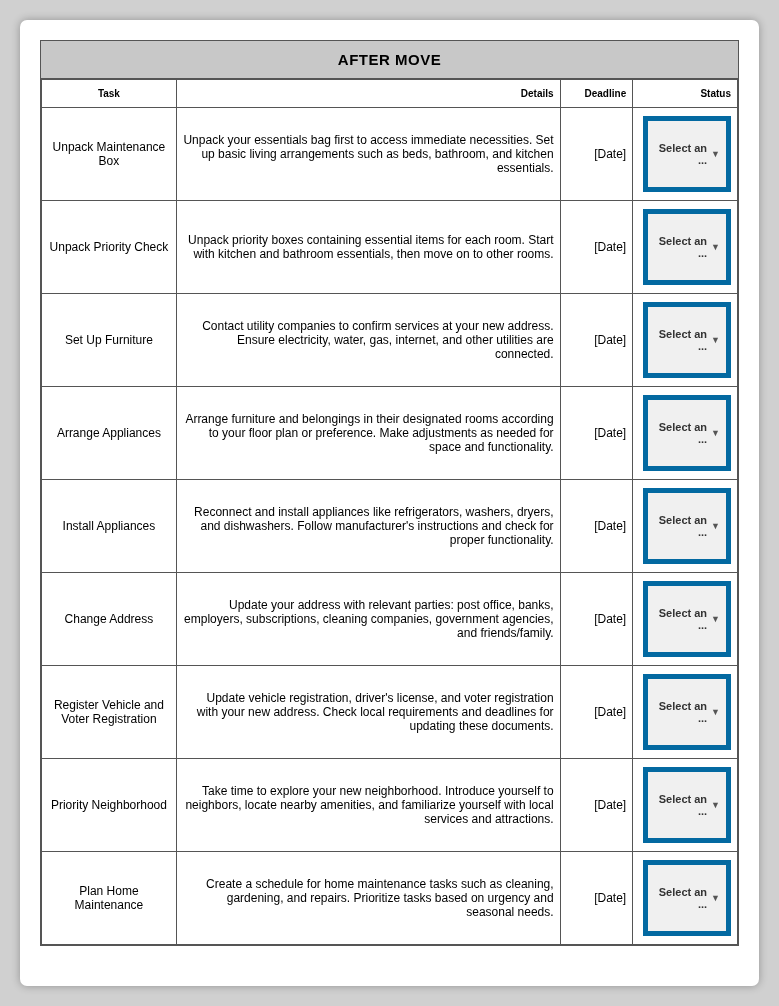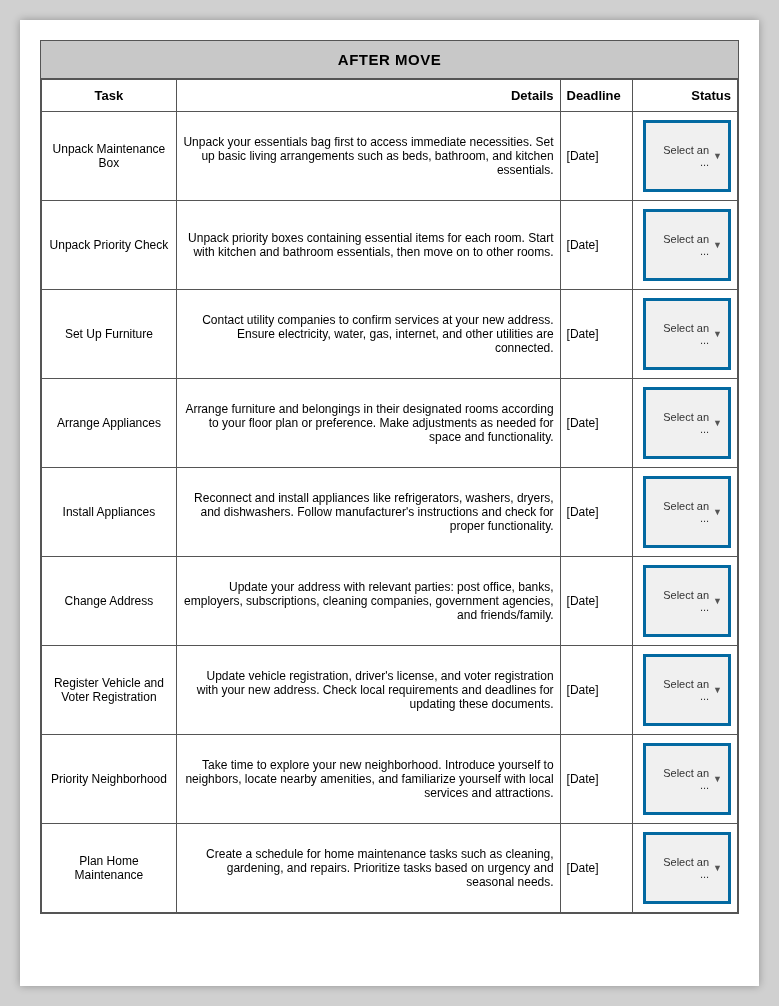--- a/index.html
+++ b/index.html
@@ -17,20 +17,21 @@
       font-family: Arial, sans-serif;
       padding: 20px;
     }
 
     .page {
       background: #ffffff;
       width: 739px;
       min-height: 966px;
       padding: 20px;
       box-shadow: 0 0 8px rgba(0,0,0,0.3);
+      border-radius: 7px;
     }
 
     .table-container {
       border: 1.5px solid #555;
       width: 100%;
     }
 
     .table-title {
       background: #c8c8c8;
       text-align: center;
@@ -42,21 +43,21 @@
     }
 
     table {
       width: 100%;
       border-collapse: collapse;
     }
 
     thead th {
       border: 1px solid #555;
       padding: 8px 6px;
-      font-size: 13px;
+      font-size: 10px;
       font-weight: bold;
       text-align: center;
       background: #fff;
     }
 
     tbody td {
       border: 1px solid #555;
       padding: 8px 6px;
       font-size: 12px;
       vertical-align: middle;
@@ -67,39 +68,40 @@
       text-align: center;
     }
 
     .col-details {
       width: 370px;
       text-align: right;
     }
 
     .col-deadline {
       width: 70px;
-      text-align: left;
+      text-align: right;
     }
 
     .col-status {
       width: 100px;
       text-align: right;
     }
 
     .status-select {
       display: inline-flex;
       align-items: center;
       justify-content: space-between;
-      border: 3px solid #0369a1;
+      border: 5px solid #0369a1;
       background: #f0f0f0;
       padding: 21px 6px;
       font-size: 11px;
       cursor: pointer;
       width: 88px;
       color: #333;
+      font-weight: bold;
     }
 
     .status-select .arrow {
       font-size: 9px;
       margin-left: 4px;
       color: #555;
     }
   </style>
 </head>
 <body>

